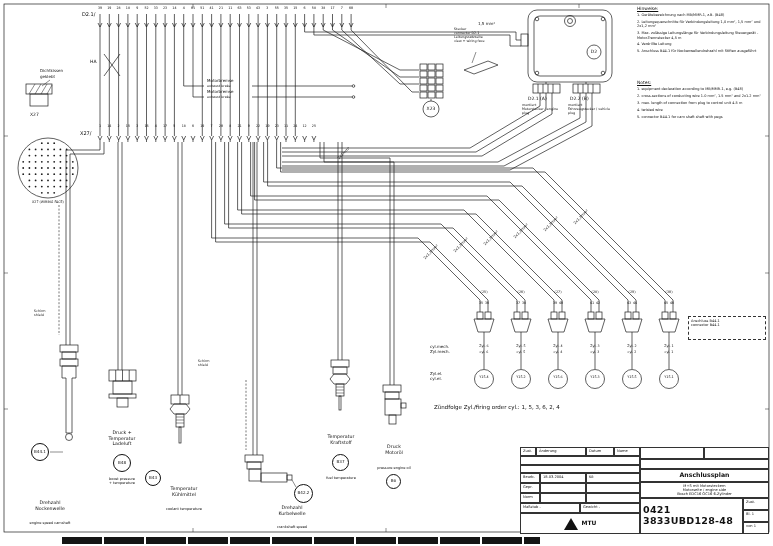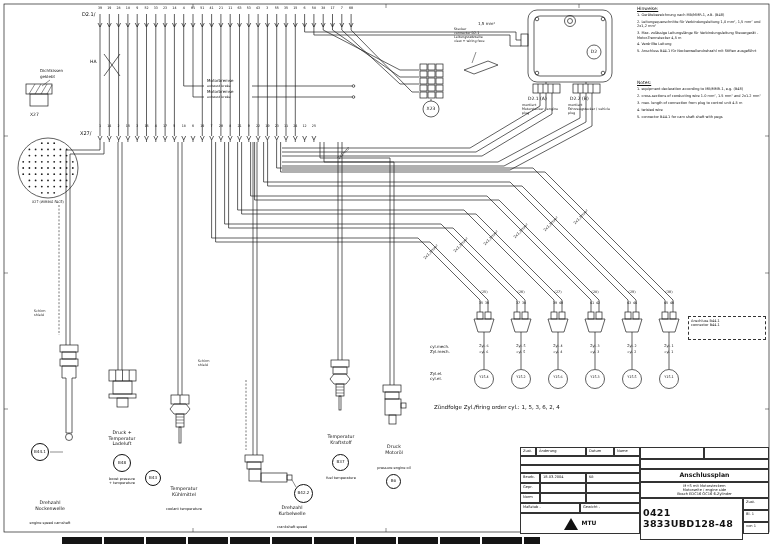--- a/index.html
+++ b/index.html
@@ -533,21 +533,21 @@
 
       <div class="cell" style="left:640px;top:447px;width:64px;height:12px"></div>
       <div class="cell" style="left:704px;top:447px;width:65px;height:12px"></div>
       <div class="cell" style="left:640px;top:459px;width:129px;height:10px"></div>
       <div class="cell ctr" style="left:640px;top:469px;width:129px;height:13px;font-size:6.2px;font-weight:bold">Anschlussplan</div>
       <div class="cell ctr" style="left:640px;top:482px;width:129px;height:16px">
         <div>M+S mit Motorsteckern</div>
         <div>Motorseite / engine side</div>
         <div>Bosch EDC16 OC16 6-Zylinder</div>
       </div>
-      <div class="cell numcell" style="left:640px;top:498px;width:103px;height:42px">0421 3833UBD128-48</div>
+      <div class="cell numcell" style="left:640px;top:498px;width:103px;height:36px">0421 3833UBD128-48</div>
       <div class="cell" style="left:743px;top:498px;width:26px;height:12px">Zust.</div>
       <div class="cell" style="left:743px;top:510px;width:26px;height:12px">
         <span>Bl.</span>
         <span>1</span>
       </div>
       <div class="cell" style="left:743px;top:522px;width:26px;height:12px">
         <span>von</span>
         <span>1</span>
       </div>
     </div>

